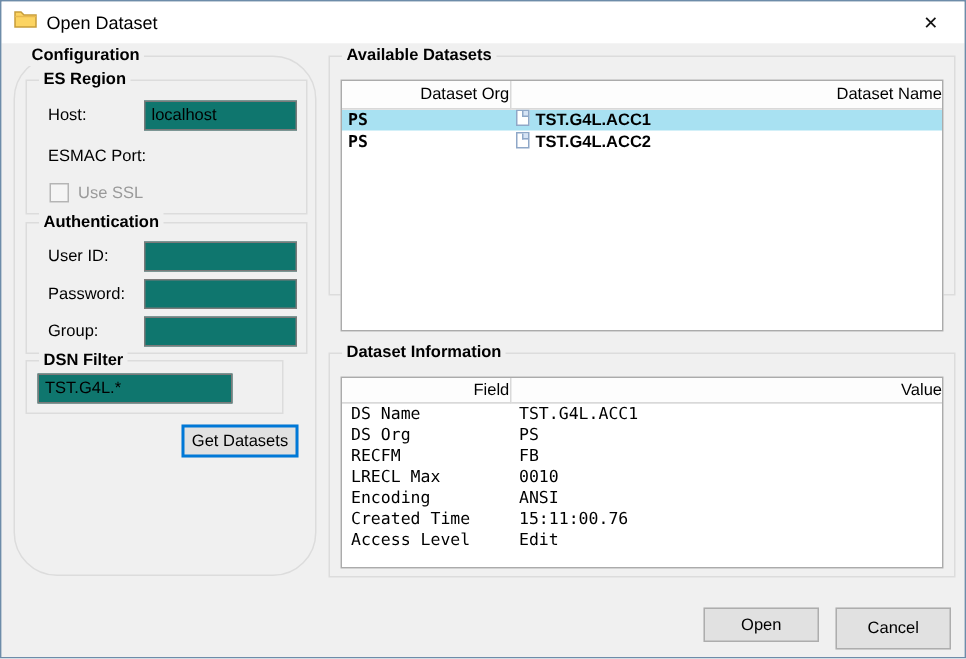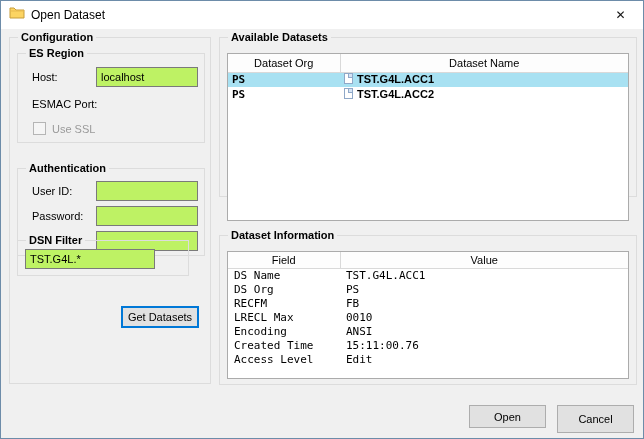--- a/index.html
+++ b/index.html
@@ -11,32 +11,32 @@
   .titlebar .title { font-size:12px; color:#000; margin-left:6px; }
   .close-btn { margin-left:auto; width:45px; height:100%; display:flex; align-items:center; justify-content:center; font-size:12px; color:#111; }
 
   .body { position:absolute; top:28px; left:0; width:642px; height:410px; background:#f0f0f0; }
 
   
   .group { position:absolute; border:1px solid #dcdcdc; }
   .group-title { position:absolute; top:-7px; left:8px; background:#f0f0f0; padding:0 3px; font-size:11px; font-weight:bold; line-height:13px; white-space:nowrap; }
 
   .form-label { position:absolute; font-size:11px; color:#000; line-height:13px; white-space:nowrap; }
-  .textbox { position:absolute; border:1px solid #7a7a7a; background:#bef264; font-size:11px; padding:0 4px; height:20px; cursor:text; }
+  .textbox { position:absolute; border:1px solid #7a7a7a; background:#0f766e; font-size:11px; padding:0 4px; height:20px; cursor:text; }
 
   .checkbox { position:absolute; width:13px; height:13px; border:1px solid #b5b5b5; background:#f5f5f5; }
   .disabled-label { color:#9a9a9a; }
 
   .btn { position:absolute; background:#e1e1e1; border:1px solid #adadad; font-size:11px; display:flex; align-items:center; justify-content:center; color:#000; }
-  .btn.default-focus { border:1px solid var(--accent,#0078d7); box-shadow: inset 0 0 0 1px var(--accent,#0078d7); margin-top: 23px; }
+  .btn.default-focus { border:1px solid var(--accent,#0078d7); box-shadow: inset 0 0 0 1px var(--accent,#0078d7); }
 
   
   .table-wrap { position:absolute; background:#fff; border:1px solid #ababab; overflow:hidden; }
   table { width:100%; border-collapse:collapse; table-layout:fixed; }
-  th { font-size:11px; font-weight:normal; background:#fdfdfd; border-bottom:1px solid #d9d9d9; height:18px; text-align:center; color:#000; }
+  th { font-size:11px; font-weight:normal; background:#fdfdfd; border-bottom:1px solid #d9d9d9; height:18px; text-align:right; color:#000; }
   th:first-child { border-right:1px solid #d9d9d9; }
 
   #avail-table td { height:15px; font-family:"DejaVu Sans Mono", monospace; font-size:11px; font-weight:600; padding:0 0 0 4px; white-space:nowrap; overflow:hidden; color:#000; }
   #avail-table tr.selected { background:var(--sel,#a8e1f2); }
 
   #info-table th { height:16px; }
   #info-table td { height:14px; font-family:"DejaVu Sans Mono", monospace; font-size:11px; padding:0 0 0 6px; white-space:nowrap; overflow:hidden; color:#000; }
 
   .file-icon { position:relative; display:inline-block; width:9px; height:11px; background:#fff; border:1px solid #8fa8c8; margin-right:4px; vertical-align:-1px; }
   .file-icon::after { content:""; position:absolute; top:0; right:0; width:3px; height:3px; background:#d6e4f5; border-left:1px solid #8fa8c8; border-bottom:1px solid #8fa8c8; }
@@ -54,33 +54,33 @@
       </svg>
     </span>
     <span class="title">Open Dataset</span>
     <div class="close-btn">
       <span>✕</span>
     </div>
   </div>
 
   <div class="body">
 
-    <div class="group" style="left:8px; top:8px; width:202px; height:347px;">
+    <div class="group" style="left:8px; top:8px; width:202px; height:347px;border-radius:29px;">
       <span class="group-title">Configuration</span>
 
       <div class="group" style="left:7px; top:15px; width:188px; height:90px;">
         <span class="group-title">ES Region</span>
         <span class="form-label" style="left:14px; top:17px;">Host:</span>
         <input class="textbox" style="left: 78px; top: 13px; width: 102px;" value="localhost">
         <span class="form-label" style="left:14px; top:44px;">ESMAC Port:</span>
         <span class="checkbox" style="left:15px; top:68px;"></span>
         <span class="form-label disabled-label" style="left:34px; top:69px;">Use SSL</span>
       </div>
 
-      <div class="group" style="left:7px; top:110px; width:188px; height:88px;margin-top:20px;">
+      <div class="group" style="left:7px; top:110px; width:188px; height:88px;">
         <span class="group-title">Authentication</span>
         <span class="form-label" style="left:14px; top:16px;">User ID:</span>
         <input class="textbox" style="left: 78px; top: 12px; width: 102px;" value="">
         <span class="form-label" style="left:14px; top:41px;">Password:</span>
         <input class="textbox" type="password" style="left: 78px; top: 37px; width: 102px;" value="">
         <span class="form-label" style="left:14px; top:66px;">Group:</span>
         <input class="textbox" style="left: 78px; top: 62px; width: 102px;" value="">
       </div>
 
       <div class="group" style="left:7px; top:202px; width:172px; height:36px;">

